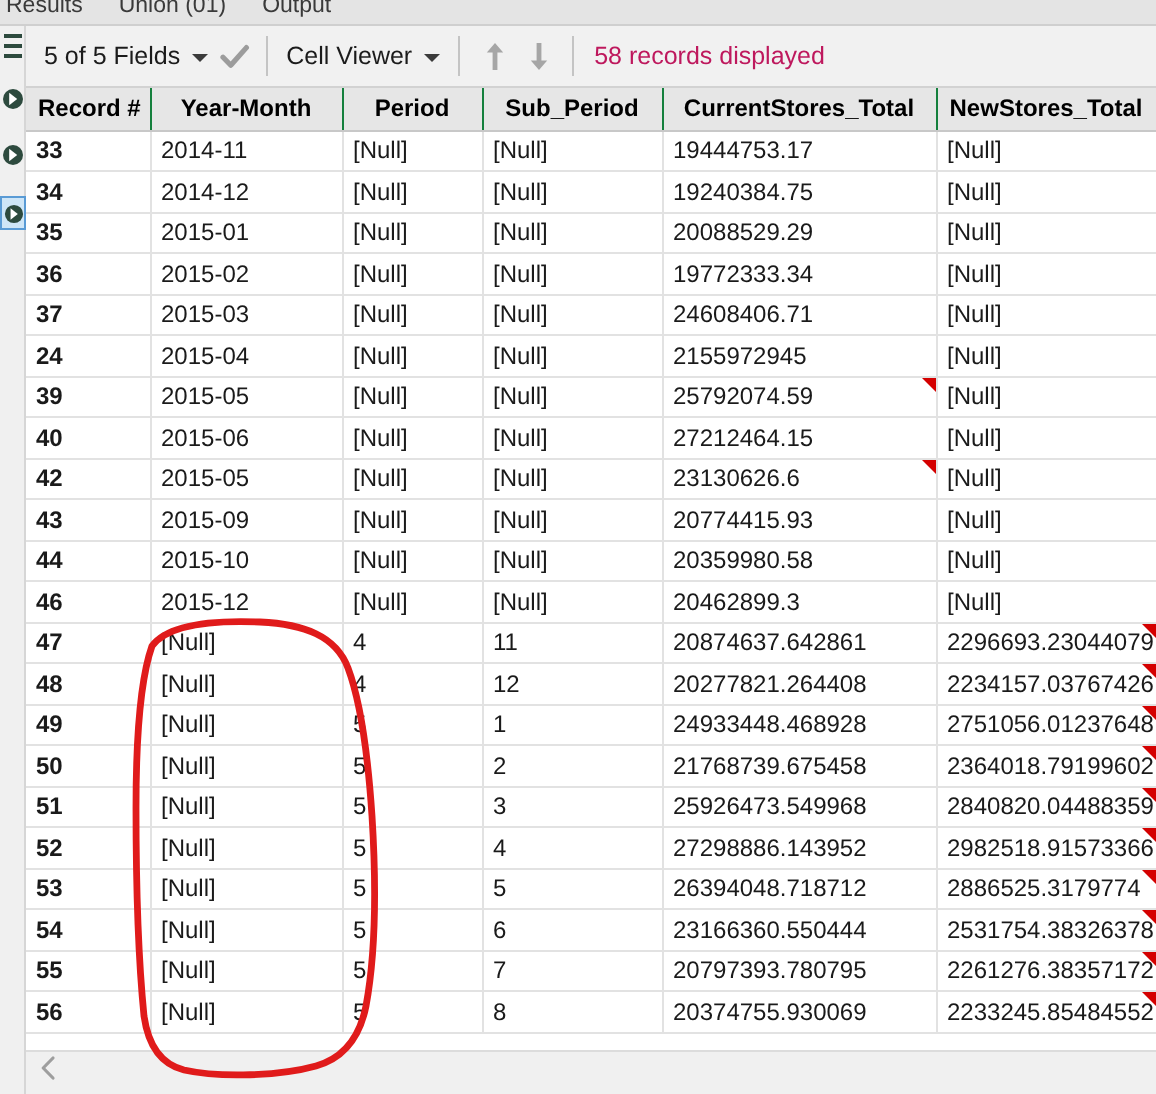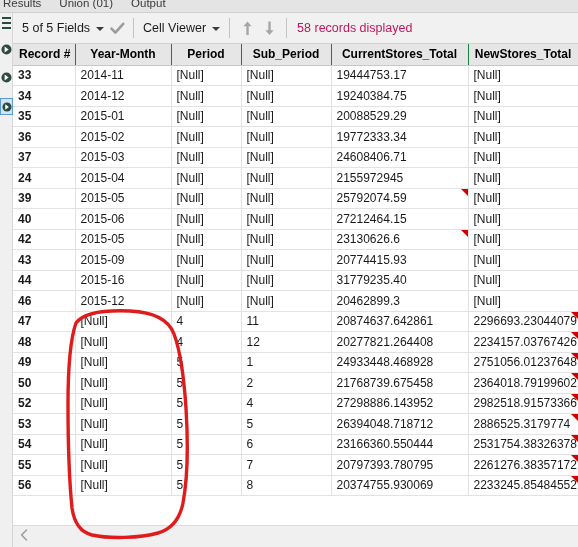--- a/index.html
+++ b/index.html
@@ -379,24 +379,24 @@
           <tr>
             <td class="rownum">43</td>
             <td>2015-09</td>
             <td class="nullv">[Null]</td>
             <td class="nullv">[Null]</td>
             <td>20774415.93</td>
             <td class="nullv">[Null]</td>
           </tr>
           <tr>
             <td class="rownum">44</td>
-            <td>2015-16</td>
-            <td class="nullv">[Null]</td>
-            <td class="nullv">[Null]</td>
-            <td>31779235.40</td>
+            <td>2015-10</td>
+            <td class="nullv">[Null]</td>
+            <td class="nullv">[Null]</td>
+            <td>20359980.58</td>
             <td class="nullv">[Null]</td>
           </tr>
           <tr>
             <td class="rownum">46</td>
             <td>2015-12</td>
             <td class="nullv">[Null]</td>
             <td class="nullv">[Null]</td>
             <td>20462899.3</td>
             <td class="nullv">[Null]</td>
           </tr>
@@ -424,20 +424,28 @@
             <td>24933448.468928</td>
             <td>2751056.01237648<span class="flag"></span></td>
           </tr>
           <tr>
             <td class="rownum">50</td>
             <td class="nullv">[Null]</td>
             <td>5</td>
             <td>2</td>
             <td>21768739.675458</td>
             <td>2364018.79199602<span class="flag"></span></td>
+          </tr>
+          <tr>
+            <td class="rownum">51</td>
+            <td class="nullv">[Null]</td>
+            <td>5</td>
+            <td>3</td>
+            <td>25926473.549968</td>
+            <td>2840820.04488359<span class="flag"></span></td>
           </tr>
           <tr>
             <td class="rownum">52</td>
             <td class="nullv">[Null]</td>
             <td>5</td>
             <td>4</td>
             <td>27298886.143952</td>
             <td>2982518.91573366<span class="flag"></span></td>
           </tr>
           <tr>

